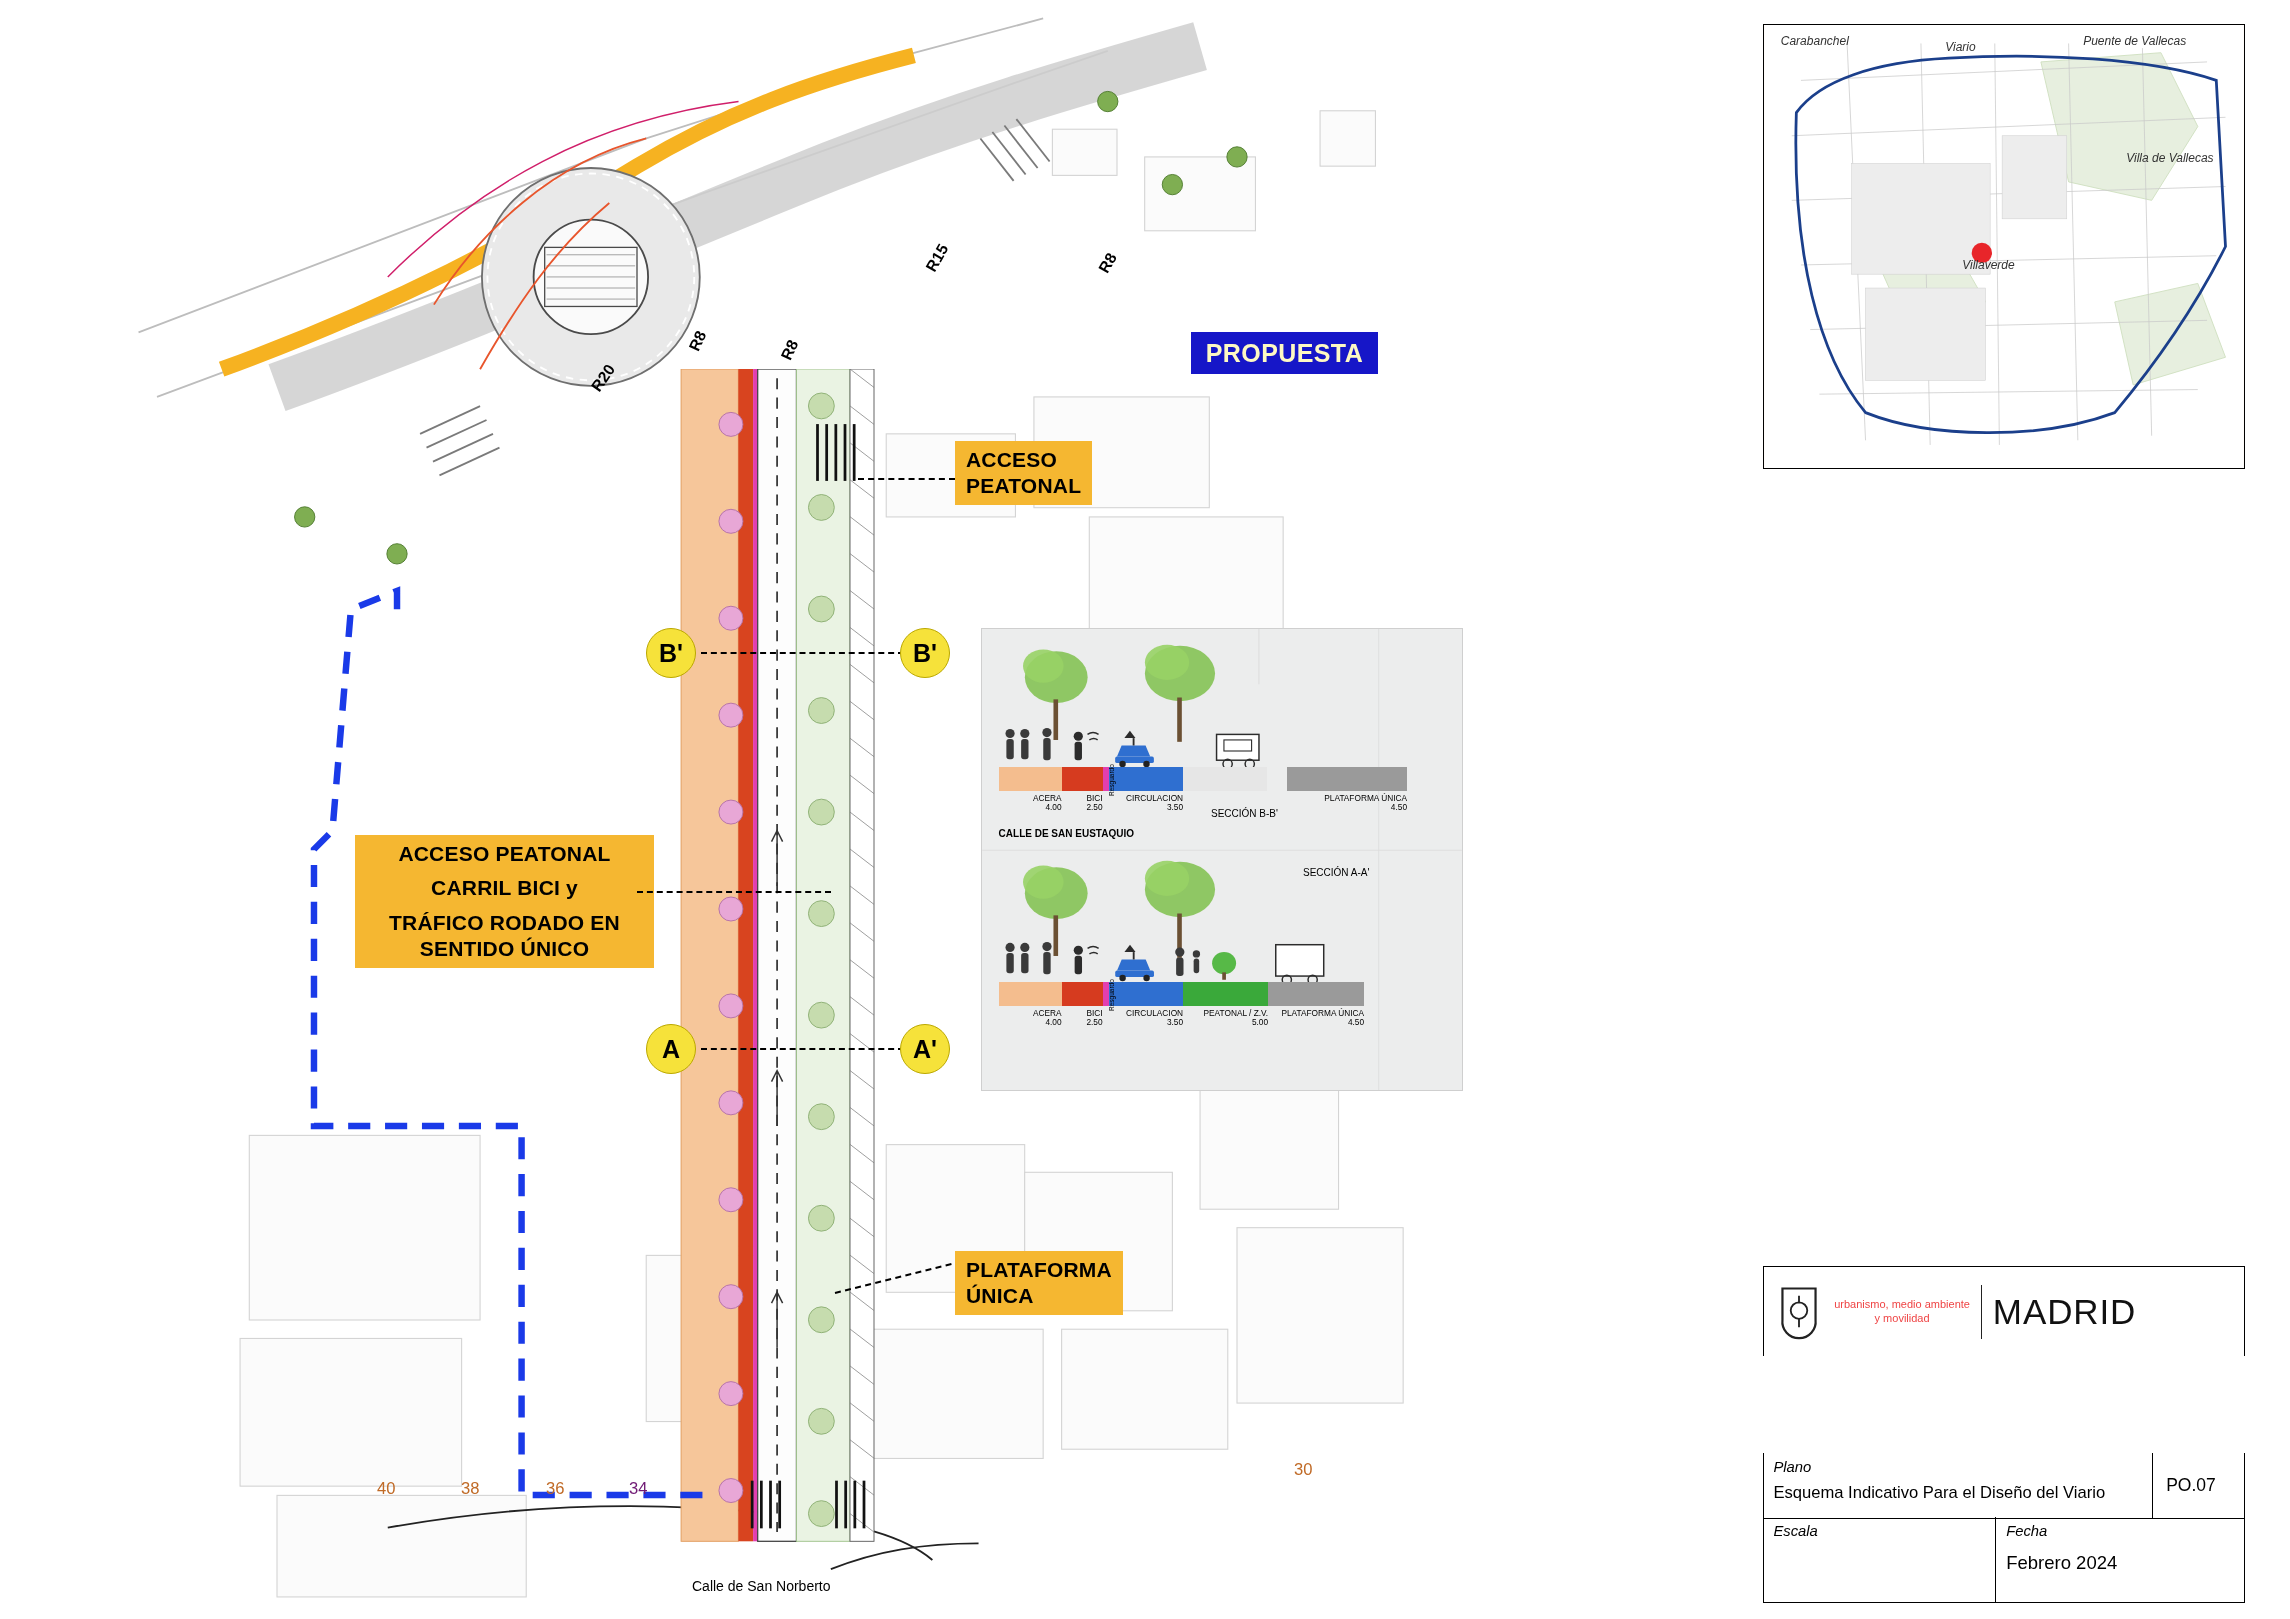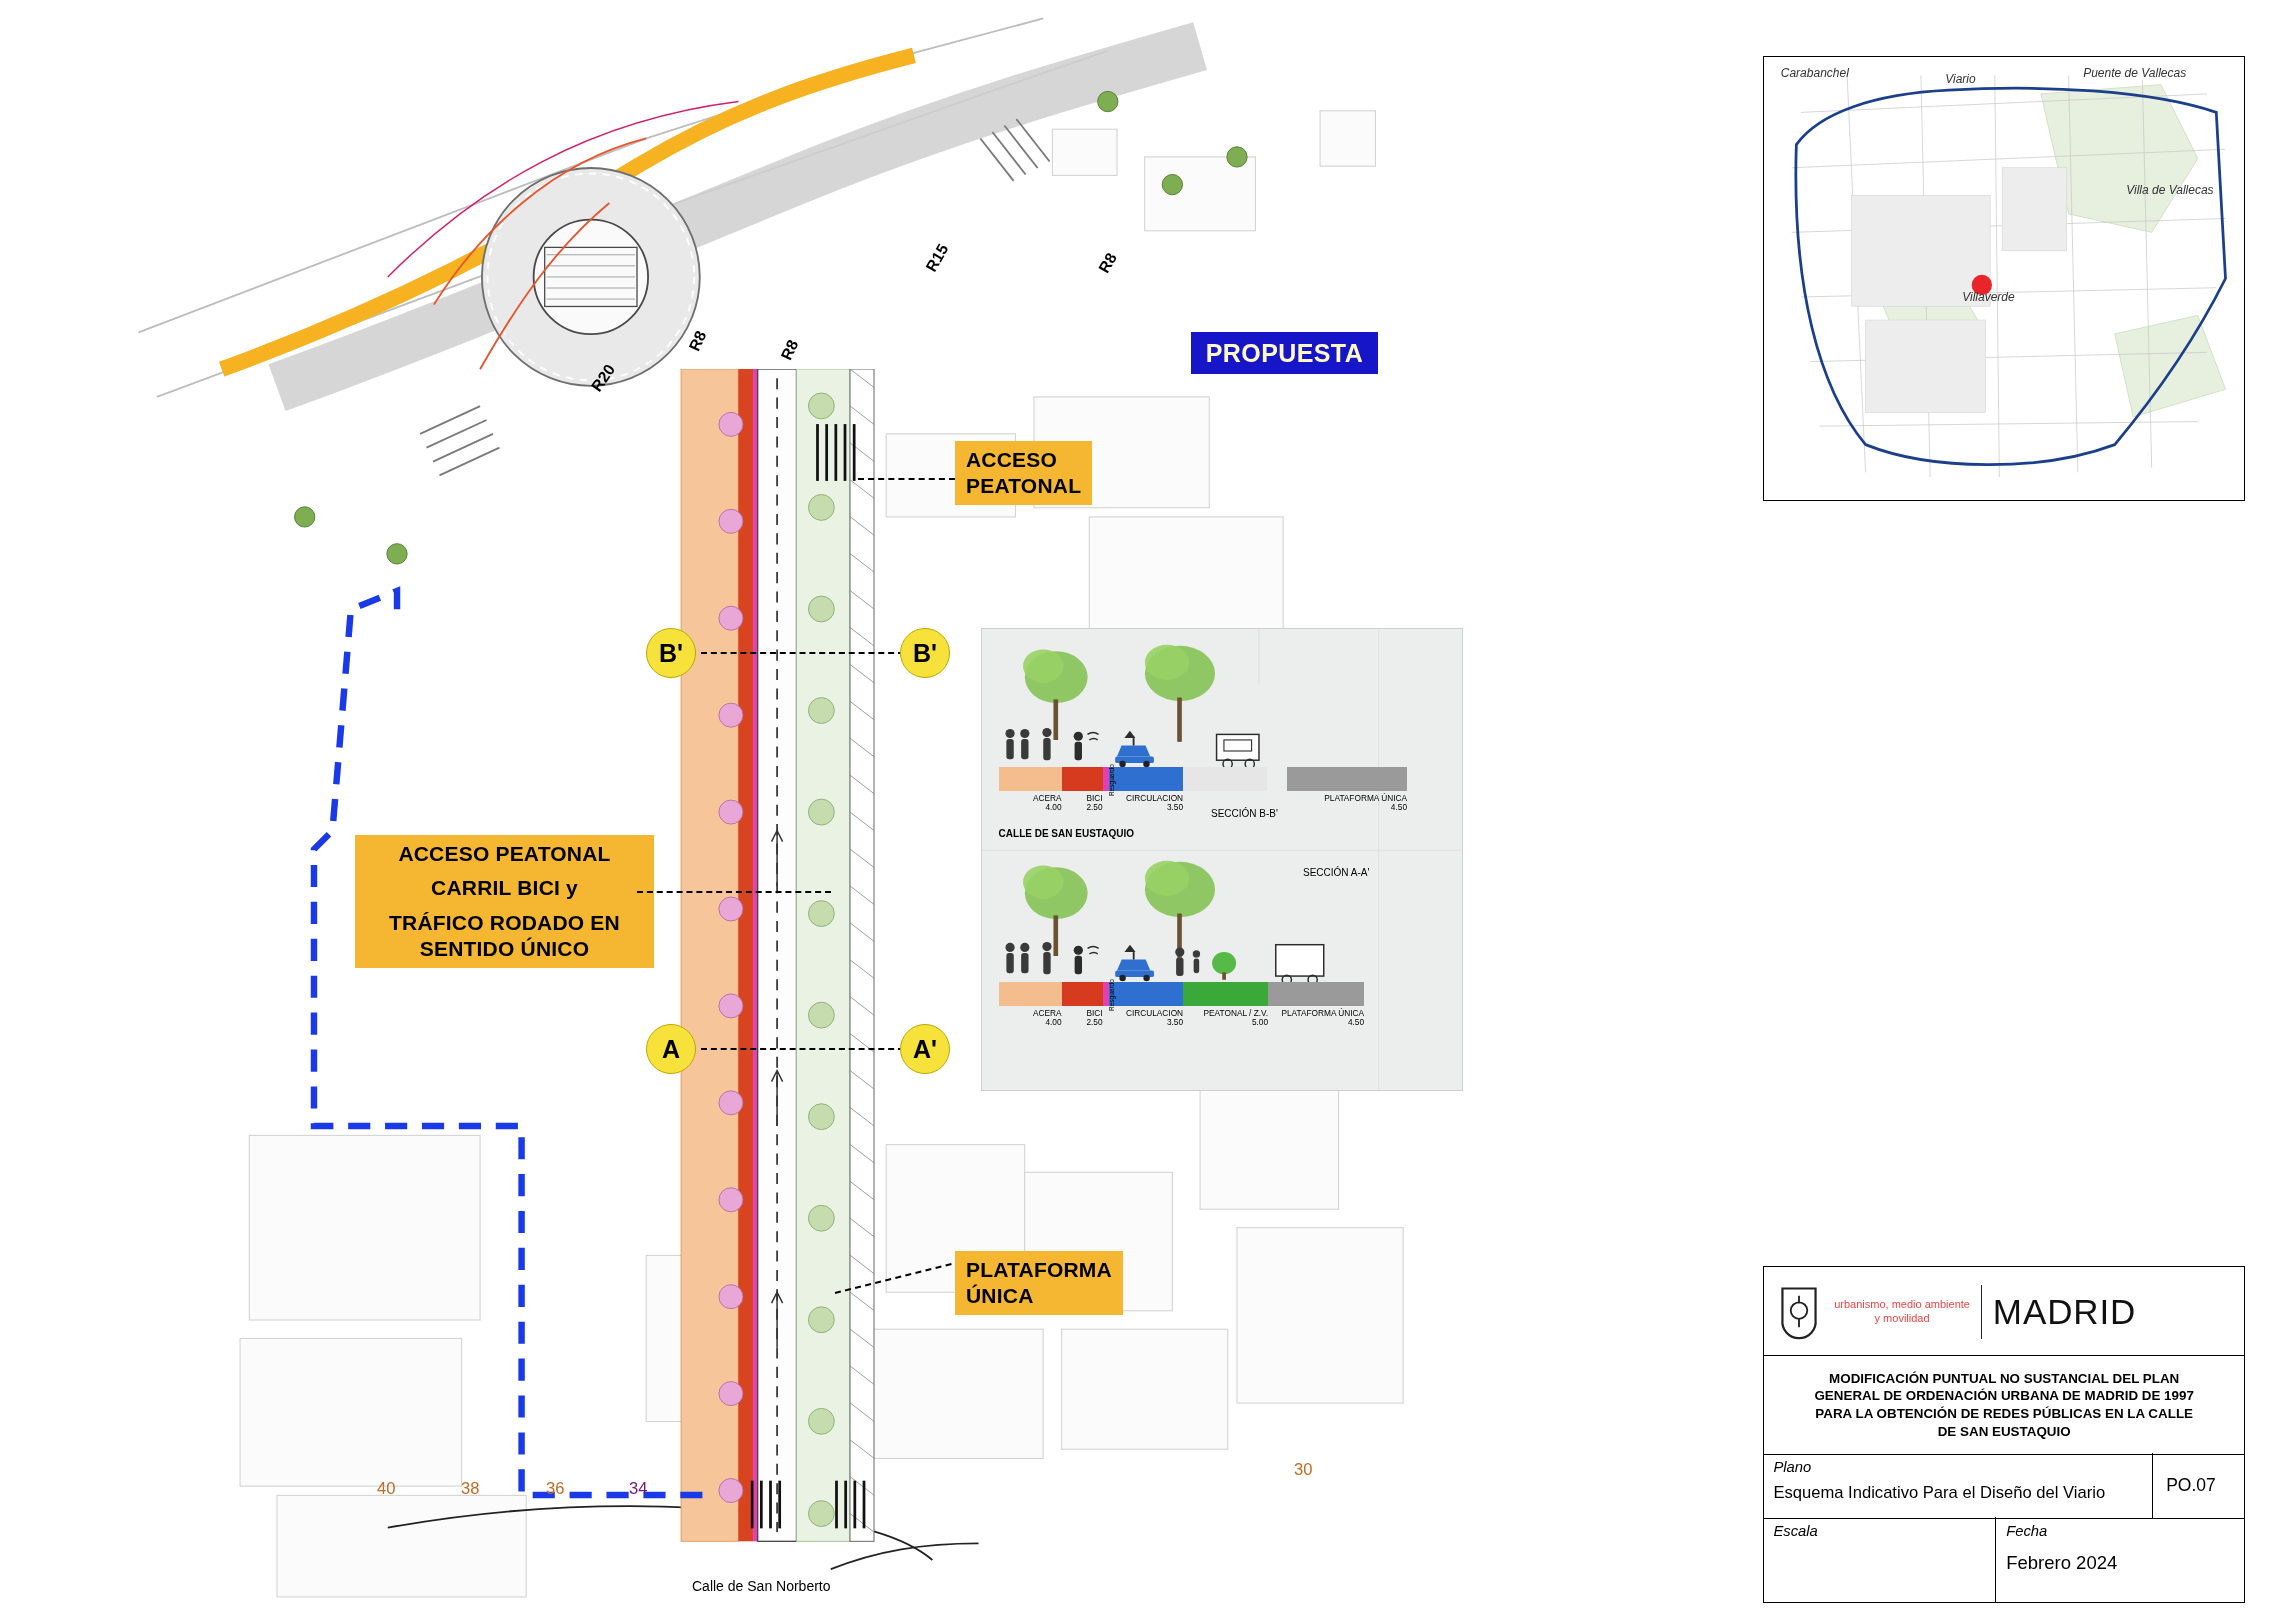--- a/index.html
+++ b/index.html
@@ -34,21 +34,21 @@
   .dashline{
     border-top:2.8px dashed #000;height:0;
   }
   
   .rightpanel{
     position:absolute;left:1754px;top:0;width:537px;height:1620px;
     border-left:0px;
   }
   .locator{
     position:absolute;left:9.2px;top:24px;width:480px;height:443px;
-    border:1.8px solid #000;background:#fdba74;overflow:hidden;margin-top:32px;
+    border:1.8px solid #000;background:#fdba74;overflow:hidden;
   }
   .logo-box{
     position:absolute;left:9.2px;top:1266px;width:480px;height:89px;
     border:1.8px solid #000;border-bottom:none;display:flex;align-items:center;
   }
   .title-box{
     position:absolute;left:9.2px;top:1355px;width:480px;height:98px;
     border:1.8px solid #000;display:flex;align-items:center;justify-content:center;
     text-align:center;
   }
@@ -551,28 +551,20 @@
       <path d="M26,14 v8 M26,38 v10" stroke="#222" stroke-width="2"></path>
     </svg>
     <div style="margin-left:11px;font-size:11px;line-height:1.25;color:#ef4444;text-align:center;">
       <div>urbanismo, medio ambiente</div>
       <div>y movilidad</div>
     </div>
     <div style="width:0.9px;height:54px;background:#222;margin:0 11px;"></div>
     <div style="font-size:35px;letter-spacing:0.9px;color:#111;">MADRID</div>
   </div>
 
-  <div class="title-box">
-    <p>
-      <span>MODIFICACIÓN PUNTUAL NO SUSTANCIAL DEL PLAN</span><br>
-      <span>GENERAL DE ORDENACIÓN URBANA DE MADRID DE 1997</span><br>
-      <span>PARA LA OBTENCIÓN DE REDES PÚBLICAS EN LA CALLE</span><br>
-      <span>DE SAN EUSTAQUIO</span>
-    </p>
-  </div>
 
   <div class="plano-box">
     <div class="vline" style="left:388px;"></div>
     <div class="abs it" style="left:9.2px;top:5.5px;font-size:14.8px;">Plano</div>
     <div class="abs" style="left:9.2px;top:29.5px;font-size:16.6px;">Esquema Indicativo Para el Diseño del Viario</div>
     <div class="abs" style="left:402px;top:22px;font-size:17.5px;">PO.07</div>
   </div>
 
   <div class="esc-box">
     <div class="vline" style="left:231px;"></div>

